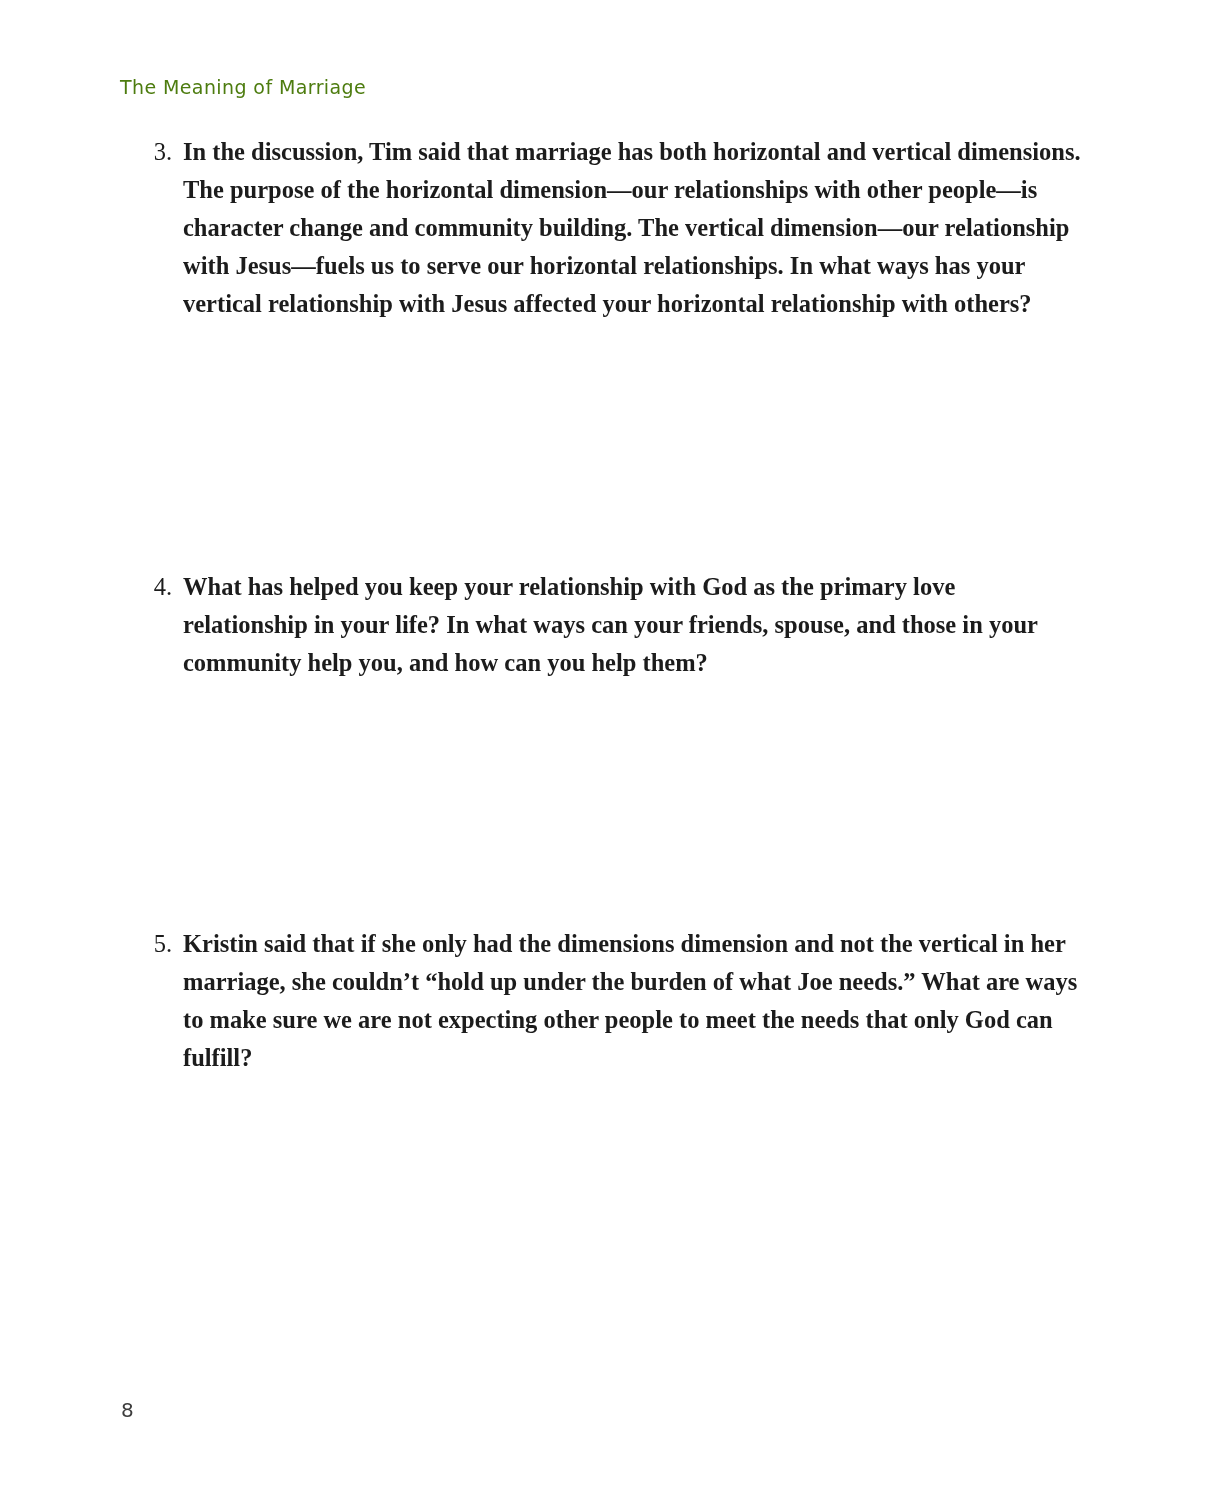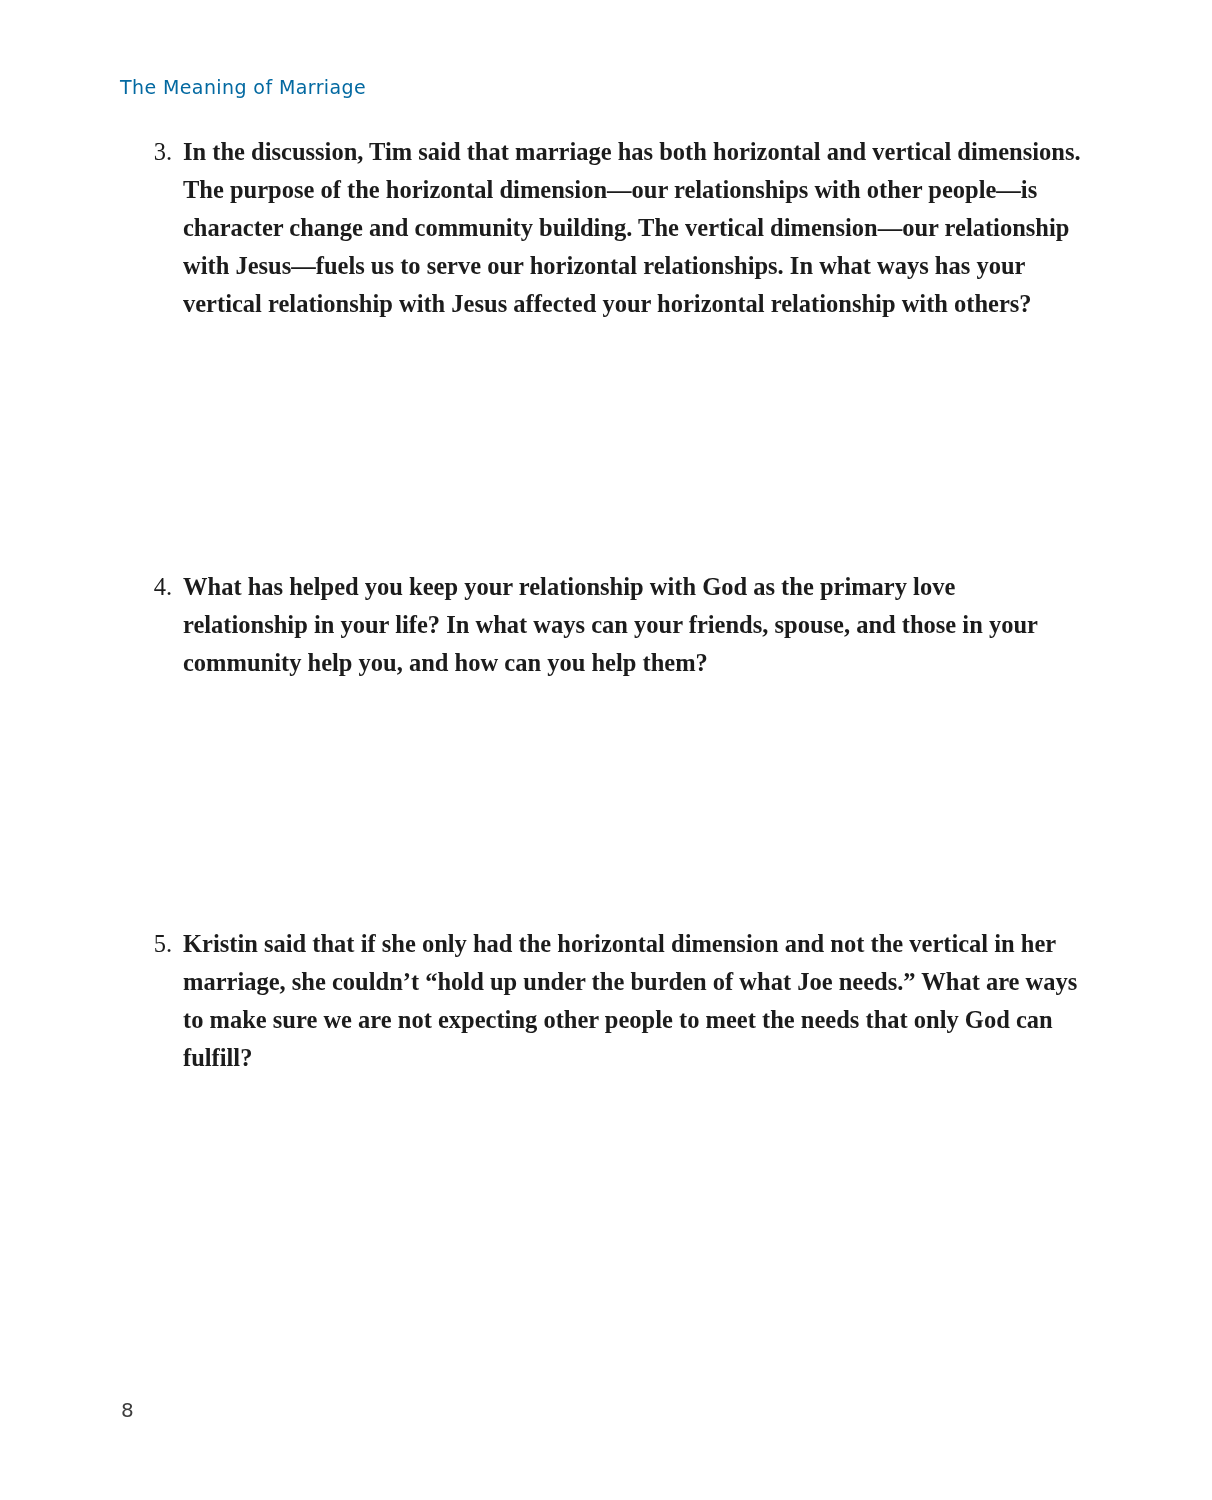--- a/index.html
+++ b/index.html
@@ -18,21 +18,21 @@
   }
 
   
   .running-head {
     position: absolute;
     left: 120px;
     top: 76px;
     font-family: "DejaVu Sans", sans-serif;
     font-size: 19px;
     letter-spacing: 0.4px;
-    color: #0369a1;
+    color: #4d7c0f;
     line-height: 1.2;
     white-space: nowrap;
   }
 
   
   .question-list {
     position: absolute;
     left: 146px;
     top: 133px;
     width: 935px;
@@ -104,20 +104,20 @@
 
     <div class="question">
       <span class="q-number">4.</span>
       <span class="q-text">What has helped you keep your relationship with God as the primary love relationship in your life? In what ways can your friends, spouse, and those in your community help you, and how can you help them?</span>
     </div>
 
     <div class="answer-space-lg"></div>
 
     <div class="question">
       <span class="q-number">5.</span>
-      <span class="q-text">Kristin said that if she only had the horizontal dimension and not the vertical in her marriage, she couldn’t “hold up under the burden of what Joe needs.” What are ways to make sure we are not expecting other people to meet the needs that only God can fulfill?</span>
+      <span class="q-text">Kristin said that if she only had the dimensions dimension and not the vertical in her marriage, she couldn’t “hold up under the burden of what Joe needs.” What are ways to make sure we are not expecting other people to meet the needs that only God can fulfill?</span>
     </div>
 
   </div>
 
   <div class="folio">8</div>
 
 </div>
 
 </body></html>

